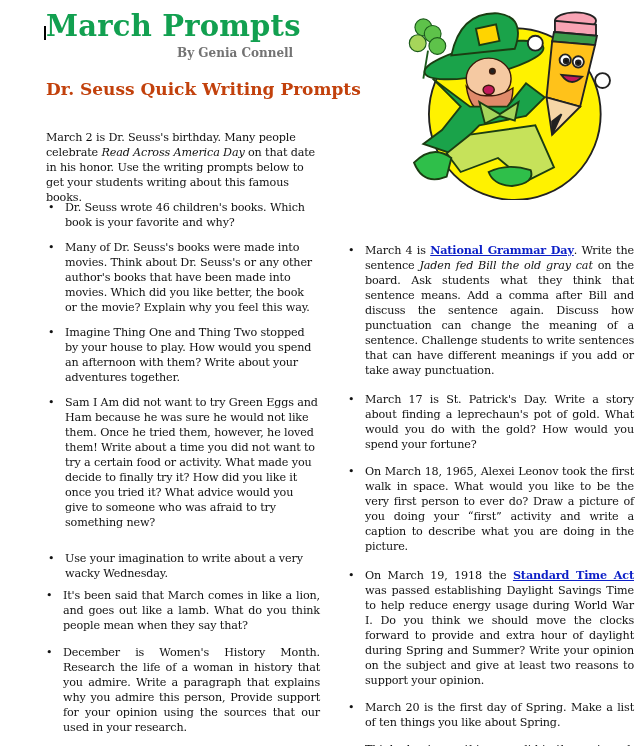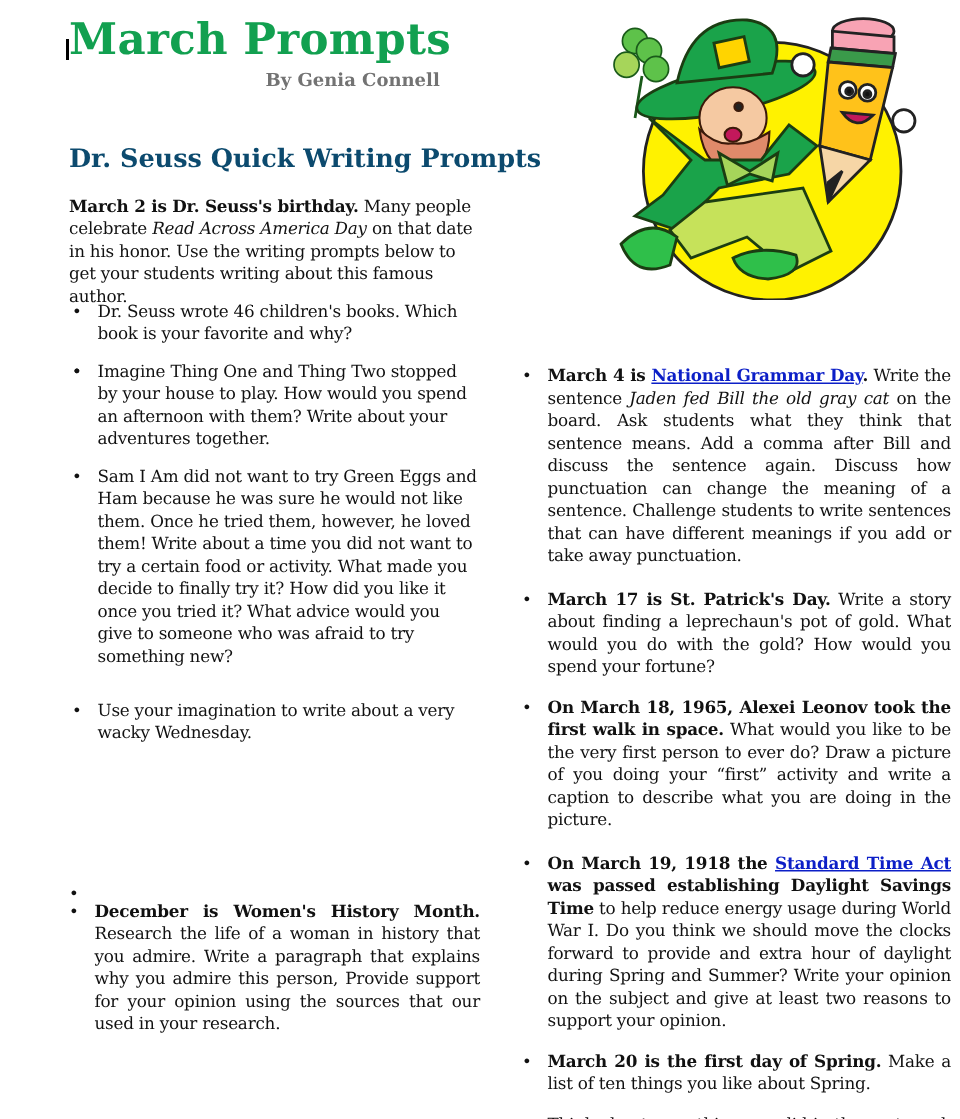--- a/index.html
+++ b/index.html
@@ -5,26 +5,26 @@
   html, body { margin:0; padding:0; background:#ffffff; }
   body { width:640px; height:746px; position:relative; overflow:hidden;
          font-family: "DejaVu Serif", "Liberation Serif", serif; color:#111; }
   .page { position:absolute; left:0; top:0; width:640px; height:746px;margin-left:14px; }
 
   .title { position:absolute; left:32px; top:8px; font-family:"DejaVu Serif", serif;
            font-weight:bold; font-size:29px; color:#12a050; letter-spacing:0.2px; line-height:36px; margin:0; }
   .cursor { position:absolute; left:30px; top:26px; width:2px; height:14px; background:#000; }
   .byline { position:absolute; left:163px; top:45px; font-weight:bold; font-size:12px; color:#737373; line-height:16px; }
 
-  .h-red { position:absolute; left:32px; top:95px; font-weight:bold; font-size:17px; color:#0c4a6e; margin:0; line-height:22px; }
+  .h-red { position:absolute; left:32px; top:78px; font-weight:bold; font-size:17px; color:#c2410c; margin:0; line-height:22px; }
   .h-green { position:absolute; left:0; width:325px; text-align:center; top:548px; font-weight:bold; font-size:16px; color:#12a050; margin:0; line-height:22px; }
 
   .txt { font-size:11.2px; line-height:15px; letter-spacing:-0.15px; }
   .intro { position:absolute; left:32px; top:130px; width:275px; margin:0; }
-  b { font-weight:bold; }
+  b { font-weight:normal; }
   i { font-style:italic;text-align:center; }
   a.link { color:#0c1fc7; text-decoration:underline; font-weight:bold; }
 
   ul { list-style:none; margin:0; padding:0; }
   .bl { position:absolute; }
   .bl li { position:relative; padding-left:19px; margin:0; }
   .bl li .dot { position:absolute; left:2px; top:0; font-size:11px; }
   .justify { text-align:justify; }
 
   .art { position:absolute; left:378px; top:4px; width:240px; height:196px; }
@@ -82,33 +82,33 @@
       <circle cx="183" cy="61" r="2.5" fill="#111"></circle>
         <circle cx="196" cy="63" r="2.5" fill="#111"></circle>
       <path d="M178 76 Q188 90 200 78 Z" fill="#c2185b"></path>
       <circle cx="150" cy="42" r="8" fill="#fff"></circle>
       <circle cx="222" cy="82" r="8" fill="#fff"></circle>
     </g>
   </svg>
 
   <h2 class="h-red">Dr. Seuss Quick Writing Prompts</h2>
 
-  <p class="intro txt"><b>March 2 is Dr. Seuss's birthday.</b><span> Many people celebrate </span><i>Read Across America Day</i><span> on that date in his honor. Use the writing prompts below to get your students writing about this famous author.</span></p>
+  <p class="intro txt"><b>March 2 is Dr. Seuss's birthday.</b><span> Many people celebrate </span><i>Read Across America Day</i><span> on that date in his honor. Use the writing prompts below to get your students writing about this famous books.</span></p>
 
   <ul class="bl txt" style="left:32px; top:200px; width:272px;">
     <li style="margin-bottom:10px;"><span class="dot">•</span><span>Dr. Seuss wrote 46 children's books. Which book is your favorite and why?</span></li>
-    <li style="margin-bottom:10px;"><span class="dot">•</span></li>
+    <li style="margin-bottom:10px;"><span class="dot">•</span><span>Many of Dr. Seuss's books were made into movies. Think about Dr. Seuss's or any other author's books that have been made into movies. Which did you like better, the book or the movie? Explain why you feel this way.</span></li>
     <li style="margin-bottom:10px;"><span class="dot">•</span><span>Imagine Thing One and Thing Two stopped by your house to play. How would you spend an afternoon with them? Write about your adventures together.</span></li>
     <li style="margin-bottom:21px;"><span class="dot">•</span><span>Sam I Am did not want to try Green Eggs and Ham because he was sure he would not like them. Once he tried them, however, he loved them! Write about a time you did not want to try a certain food or activity. What made you decide to finally try it? How did you like it once you tried it? What advice would you give to someone who was afraid to try something new?</span></li>
     <li><span class="dot">•</span><span>Use your imagination to write about a very wacky Wednesday.</span></li>
   </ul>
 
 
   <ul class="bl txt justify" style="left:30px; top:588px; width:276px;">
-    <li style="margin-bottom:12px;"><span class="dot">•</span></li>
+    <li style="margin-bottom:12px;"><span class="dot">•</span><span>It's been said that March comes in like a lion, and goes out like a lamb. What do you think people mean when they say that?</span></li>
     <li><span class="dot">•</span><b>December is Women's History Month.</b><span> Research the life of a woman in history that you admire. Write a paragraph that explains why you admire this person, Provide support for your opinion using the sources that our used in your research.</span></li>
   </ul>
 
   <ul class="bl txt justify" style="left:332px; top:243px; width:288px;">
     <li style="margin-bottom:14px;"><span class="dot">•</span><b>March 4 is </b><a class="link" href="#">National Grammar Day</a><b>.</b><span> Write the sentence </span><i>Jaden fed Bill the old gray cat</i><span> on the board. Ask students what they think that sentence means. Add a comma after Bill and discuss the sentence again. Discuss how punctuation can change the meaning of a sentence. Challenge students to write sentences that can have different meanings if you add or take away punctuation.</span></li>
     <li style="margin-bottom:12px;"><span class="dot">•</span><b>March 17 is St. Patrick's Day.</b><span> Write a story about finding a leprechaun's pot of gold. What would you do with the gold? How would you spend your fortune?</span></li>
     <li style="margin-bottom:14px;"><span class="dot">•</span><b>On March 18, 1965, Alexei Leonov took the first walk in space.</b><span> What would you like to be the very first person to ever do? Draw a picture of you doing your “first” activity and write a caption to describe what you are doing in the picture.</span></li>
     <li style="margin-bottom:12px;"><span class="dot">•</span><b>On March 19, 1918 the </b><a class="link" href="#">Standard Time Act</a><b> was passed establishing Daylight Savings Time</b><span> to help reduce energy usage during World War I. Do you think we should move the clocks forward to provide and extra hour of daylight during Spring and Summer? Write your opinion on the subject and give at least two reasons to support your opinion.</span></li>
     <li style="margin-bottom:12px;"><span class="dot">•</span><b>March 20 is the first day of Spring.</b><span> Make a list of ten things you like about Spring.</span></li>
     <li><span class="dot">•</span><span>Think about something you did in the past week that made you feel proud. Write a short narrative about your accomplishment.</span></li>

